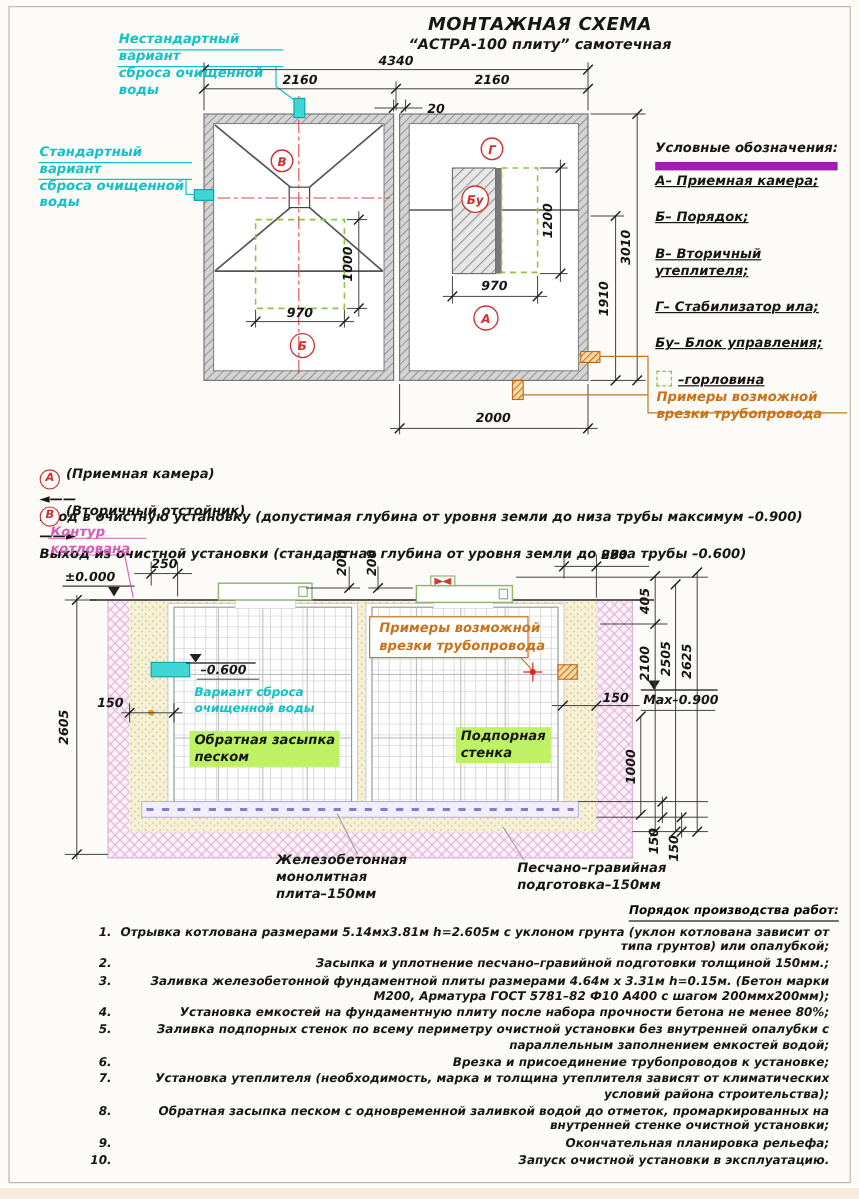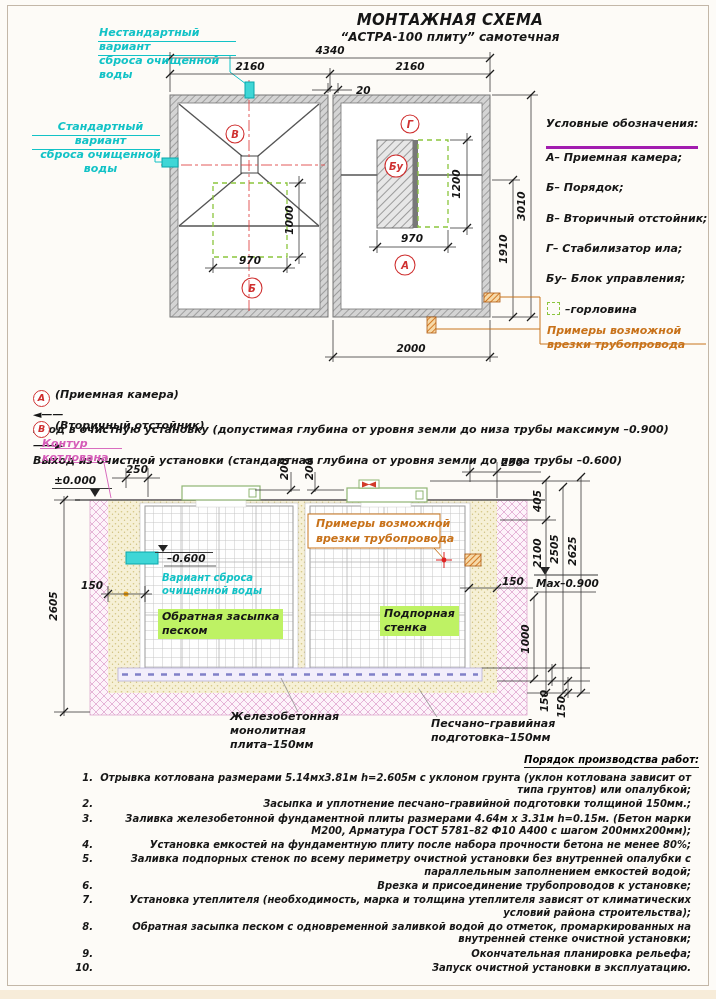--- a/index.html
+++ b/index.html
@@ -10,22 +10,22 @@
   svg.art{position:absolute;left:0;top:0;}
   .txt{position:absolute;font-style:italic;font-weight:bold;color:#161616;
        white-space:pre-line;line-height:1.26;}
   .t-main{font-size:15px;letter-spacing:.4px;text-align:center;}
   .t-sub{font-size:12px;text-align:center;}
   .c-cyan{color:#12c2c6;}
   .c-mag{color:#d55cb8;}
   .c-org{color:#c8721a;}
   .s11{font-size:11px;}
   .s105{font-size:10px;}
-  .legend-title{display:inline-block;border-bottom:3px solid #a21caf;padding-bottom:15px;}
-  .leg-item{display:block;margin-top:2.5px;}
+  .legend-title{display:inline-block;border-bottom:7px solid #a21caf;padding-bottom:4px;}
+  .leg-item{display:block;margin-top:2.5px;text-decoration:underline;}
   .legsq{display:inline-block;width:11px;height:11px;border:1.5px dashed #8cc63e;
          margin:0 5px -2px 1px;}
   .badge{display:inline-block;width:15px;height:15px;border:1.3px solid #cf3030;
          border-radius:50%;color:#cf3030;font-size:9.5px;line-height:14px;
          text-align:center;margin-right:5px;vertical-align:-3px;background:#fff;}
   .note{position:absolute;left:33px;width:662px;font-size:11px;line-height:15px;}
   .greybg{background:#bef264;padding:1px 4px;}
   .obox{position:absolute;font-size:11px;line-height:15px;}
   .wl{position:absolute;left:33px;top:753px;width:666px;font-size:10px;line-height:13.8px;text-align:right;}
   .wl-title{display:inline-block;border-bottom:1px solid #161616;margin-bottom:4px;
@@ -364,28 +364,28 @@
       <text x="536" y="587" class="dt ta-s">Max–0.900</text>
     </g>
   </g>
 </svg>
 
 <div class="txt t-main" style="left:300px;top:11px;width:300px;">МОНТАЖНАЯ СХЕМА</div>
 <div class="txt t-sub" style="left:290px;top:30px;width:320px;">“АСТРА-100 плиту” самотечная</div>
 
 <div class="txt c-cyan s11" style="left:99px;top:26px;width:145px;">Нестандартный вариант
 сброса очищенной воды</div>
-<div class="txt c-cyan s11" style="left:33px;top:120px;width:135px;text-align:center;">Стандартный вариант
+<div class="txt c-cyan s11" style="left:33px;top:120px;width:135px;">Стандартный вариант
 сброса очищенной воды</div>
 
 <div class="txt s11" style="left:546px;top:103px;width:164px;">
   <span class="legend-title">Условные обозначения:</span>
   <span class="leg-item">А– Приемная камера;</span>
   <span class="leg-item">Б– Порядок;</span>
-  <span class="leg-item">В– Вторичный отстойник;</span>
+  <span class="leg-item">В– Вторичный утеплителя;</span>
   <span class="leg-item">Г– Стабилизатор ила;</span>
   <span class="leg-item">Бу– Блок управления;</span>
   <span class="leg-item"><span class="legsq"></span><span>–горловина</span></span>
 </div>
 
 <div class="txt c-org s11" style="left:547px;top:324px;width:160px;">Примеры возможной
 врезки трубопровода</div>
 
 <div class="note txt" style="top:372px;">
   <span class="badge">А</span><span>(Приемная камера)</span>

